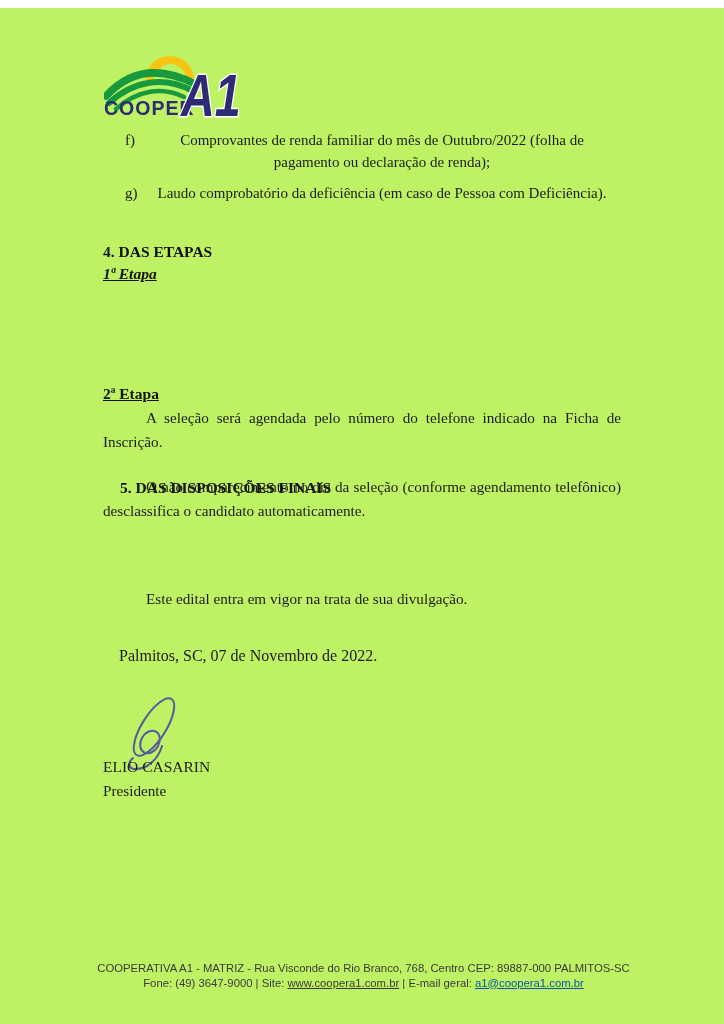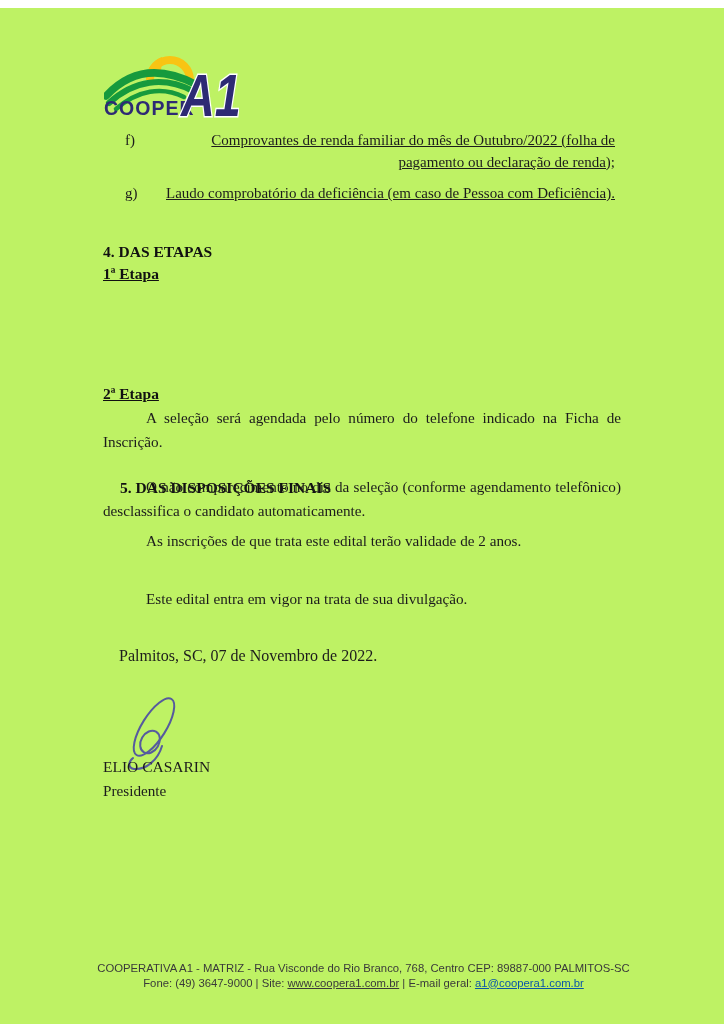--- a/index.html
+++ b/index.html
@@ -19,21 +19,21 @@
   .bold { font-weight: normal; }
   .underline { text-decoration: underline; }
 
   
   .logo-svg { position: absolute; left: 104px; top: 38px; width: 135px; height: 74px; }
 
   
   .doc-list { position: absolute; left: 125px; top: 121px; width: 490px; }
   .doc-list-item { display: flex; font-size: 15px; line-height: 22px; margin-bottom: 9px; }
   .doc-list-item .marker { width: 14px; flex: 0 0 14px; }
-  .doc-list-item .item-text { flex: 1; padding-left: 10px; text-align: right; text-decoration: underline; }
+  .doc-list-item .item-text { flex: 1; padding-left: 10px; text-align: center; }
 
   
   .heading { font-size: 15.5px; font-weight: bold; color: #111; }
 
   
   .para {
     width: 518px;
     font-size: 15.2px;
     line-height: 24px;
     text-align: justify;
@@ -84,31 +84,30 @@
       <span class="item-text">Comprovantes de renda familiar do mês de Outubro/2022 (folha de pagamento ou declaração de renda);</span>
     </div>
     <div class="doc-list-item">
       <span class="marker">g)</span>
       <span class="item-text">Laudo comprobatório da deficiência (em caso de Pessoa com Deficiência).</span>
     </div>
   </div>
 
   <div class="abs heading" style="left:103px; top:235px;">4. DAS ETAPAS</div>
 
-  <div class="abs heading underline" style="left:103px; top:257px;">1ª Etapa</div>
+  <div class="abs heading underline" style="left:103px; top:257px;font-style:italic;">1ª Etapa</div>
 
 
   <div class="abs heading underline" style="left:103px; top:377px;">2ª Etapa</div>
 
   <p class="abs para" style="left:103px; top:398px;">A seleção será agendada pelo número do telefone indicado na Ficha de Inscrição.</p>
 
   <div class="abs heading" style="left:120px; top:471px;text-align:center;">5. DAS DISPOSIÇÕES FINAIS</div>
 
   <p class="abs para" style="left:103px; top:467px;">O não comparecimento no dia da seleção (conforme agendamento telefônico) desclassifica o candidato automaticamente.</p>
-  <p class="abs para" style="left:103px; top:521px;">As inscrições de que trata este edital terão validade de 2 anos.</p>
   <p class="abs para" style="left:103px; top:579px;">Este edital entra em vigor na trata de sua divulgação.</p>
 
   <div class="abs body-text" style="left:119px; top:636px; font-size:16px;">Palmitos, SC, 07 de Novembro de 2022.</div>
 
   <svg class="sig-svg" viewBox="0 0 75 85">
     <g stroke="#565a9e" stroke-width="2" fill="none" stroke-linecap="round">
       <ellipse cx="36" cy="37" rx="12" ry="33" transform="rotate(32 36 37)"></ellipse>
       <ellipse cx="32" cy="52" rx="9" ry="12" transform="rotate(30 32 52)"></ellipse>
       <path d="M 44 56 C 40 70 28 80 16 79 C 10 78 10 72 15 68"></path>
     </g>

